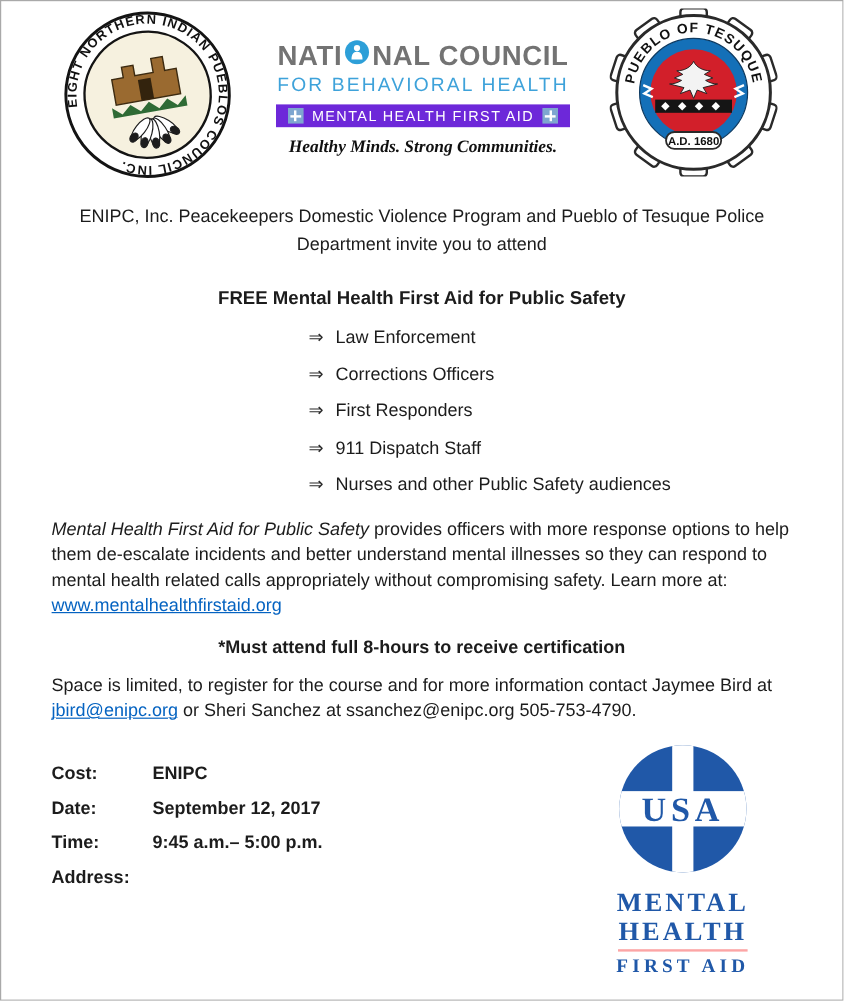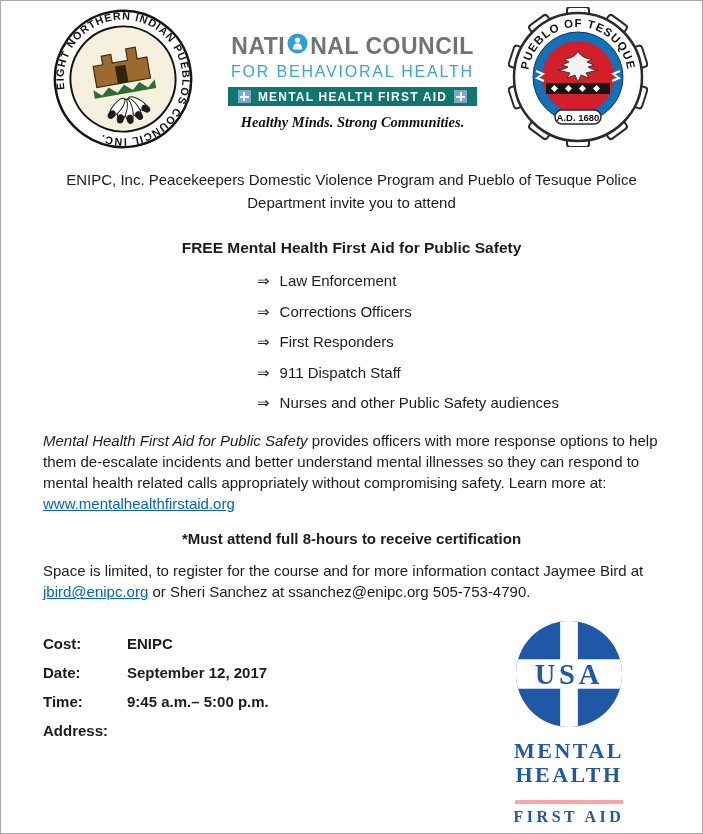--- a/index.html
+++ b/index.html
@@ -31,22 +31,22 @@
   .ncbh-name {
     display: flex; align-items: flex-start; justify-content: center; gap: 1px;
     font-size: 23px; font-weight: bold; letter-spacing: 0.5px; color: #737373;
   }
   .o-icon { display: inline-flex; margin: 0 1px; }
   .ncbh-sub {
     font-size: 16px; letter-spacing: 1.8px; color: #3ea2da; margin-top: 3px;
   }
   .ncbh-banner {
     display: inline-flex; align-items: center; justify-content: center; gap: 7px;
-    background: #0f766e; color: #ffffff;
-    font-size: 12px; font-weight: bold; letter-spacing: 1.2px;
+    background: #6d28d9; color: #ffffff;
+    font-size: 12px; font-weight: normal; letter-spacing: 1.2px;
     height: 19px; padding: 0 10px; margin-top: 6px;
   }
   .banner-cross { position: relative; width: 13px; height: 13px; background: #7ea6d0; }
   .banner-cross::before {
     content: ""; position: absolute; left: 5.5px; top: 2px; width: 2px; height: 9px; background: #fff;
   }
   .banner-cross::after {
     content: ""; position: absolute; top: 5.5px; left: 2px; width: 9px; height: 2px; background: #fff;
   }
   .ncbh-tagline {
@@ -82,21 +82,21 @@
   .detail-row { display: flex; font-size: 15px; font-weight: bold; margin-bottom: 12px; }
   .detail-label { width: 84px; flex: 0 0 84px; }
   .detail-value { flex: 1; }
 
   
   .mhfa { position: absolute; top: 618px; left: 500px; width: 136px; text-align: center; }
   .mhfa-text { font-family: "Liberation Serif", serif; font-weight: bold; color: #2058a8; margin-top: 6px; }
   .mhfa-line1 { font-size: 22px; letter-spacing: 2.5px; line-height: 1.1; }
   .mhfa-line2 {
     display: inline-block; font-size: 22px; letter-spacing: 2.5px; line-height: 1.1;
-    border-bottom: 4px solid #fca5a5; padding-bottom: 13px;
+    border-bottom: 2px solid #fca5a5; padding-bottom: 3px;
   }
   .mhfa-line3 { font-size: 16px; letter-spacing: 3.5px; margin-top: 4px; }
 </style>
 </head>
 <body>
 
 <div class="page">
 
   <div class="header">
 

